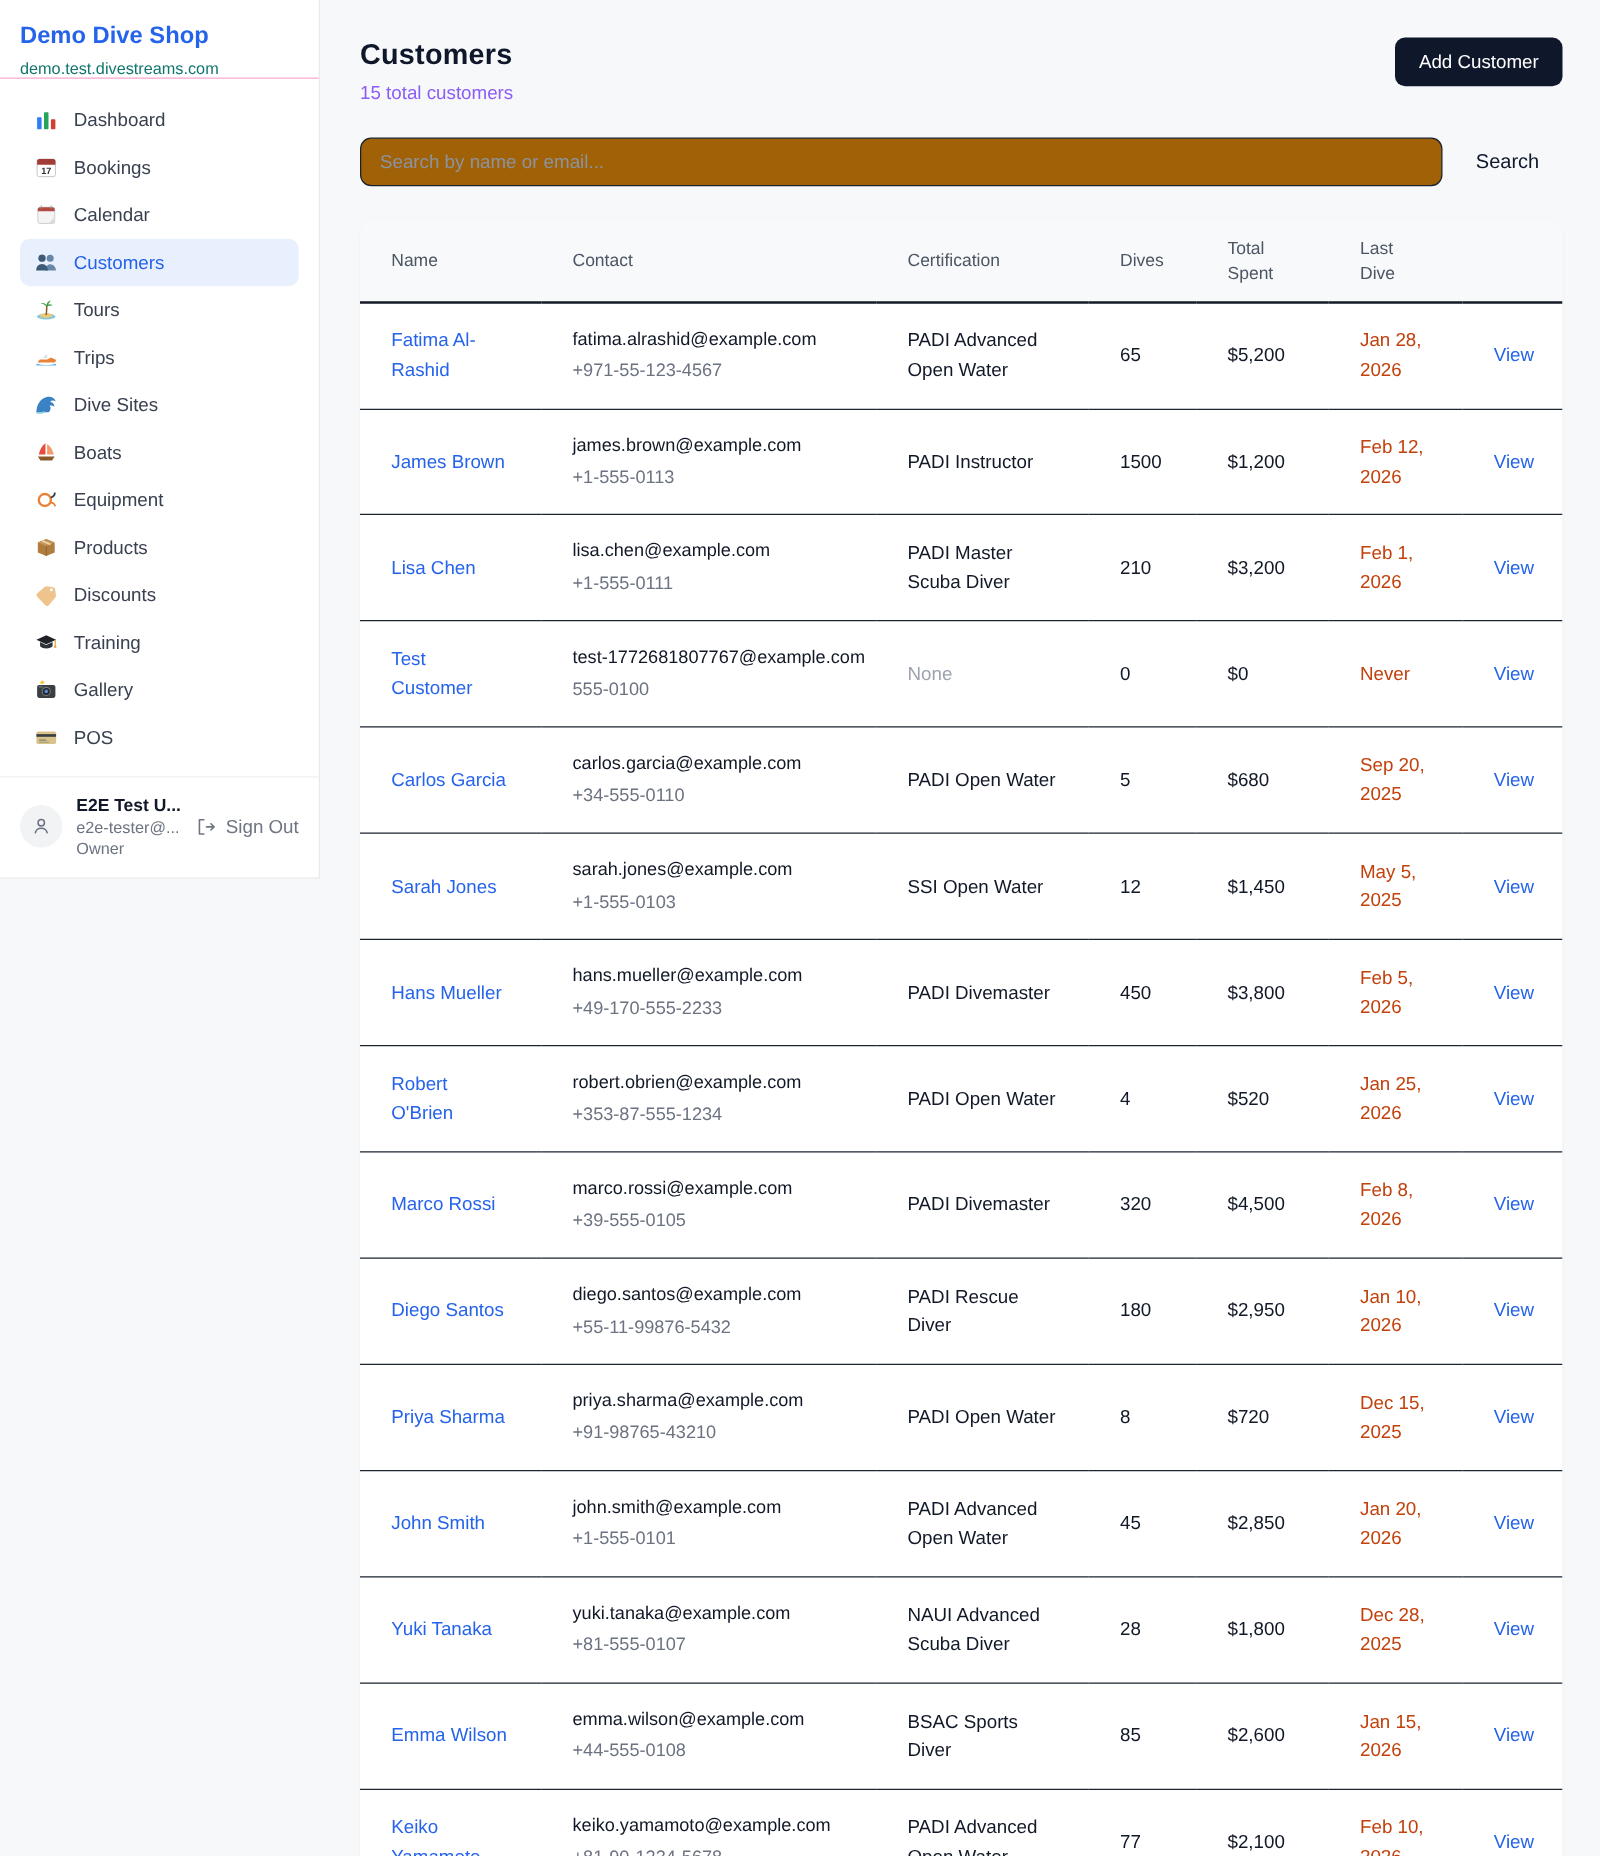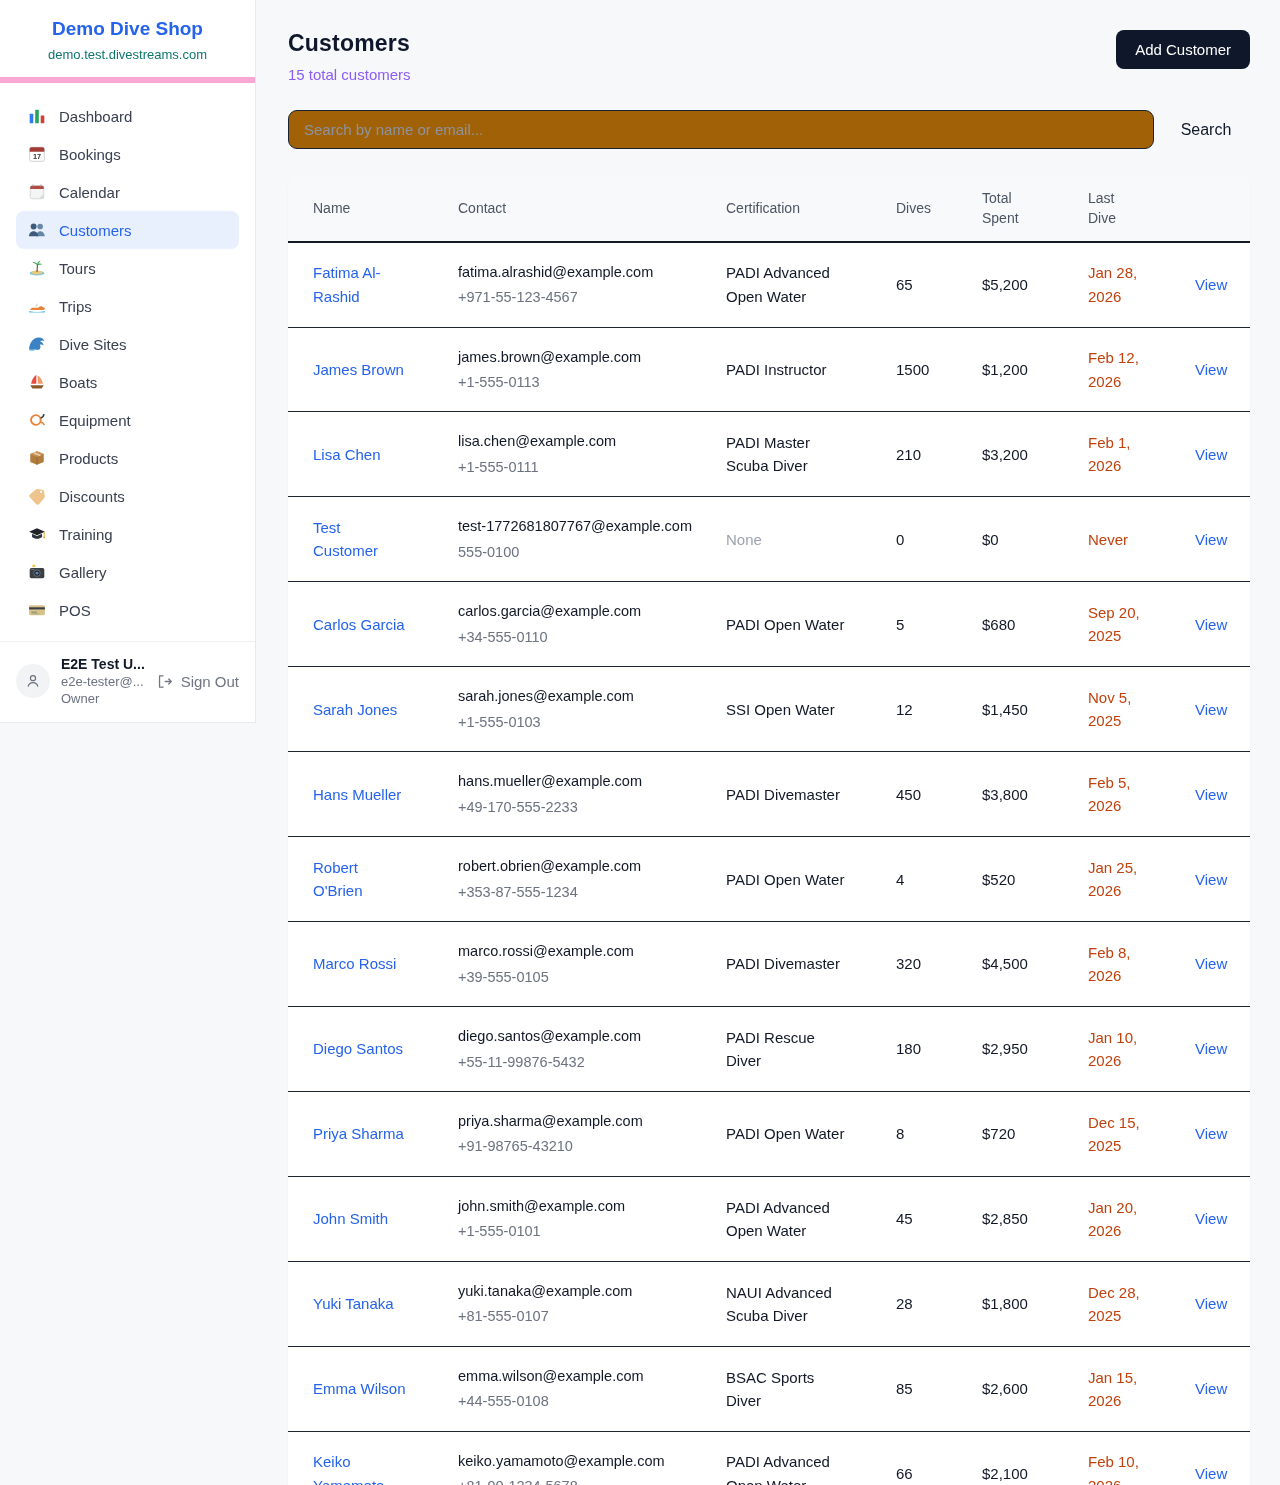--- a/index.html
+++ b/index.html
@@ -13,21 +13,21 @@
     position:relative;
   }
 
   
   .sidebar {
     position:absolute; left:0; top:0; width:256px;
     background:#ffffff;
     border-right:1px solid #e7e9ec;
     border-bottom:1px solid #e7e9ec;
   }
-  .sidebar-header { padding:18px 16px 15px 16px; border-bottom:6px solid #f9a8d4;text-align:center; }
+  .sidebar-header { padding:18px 16px 0 16px; border-bottom:1px solid #f9a8d4; }
   .shop-name { font-size:19px; font-weight:700; color:#2563eb; }
   .shop-domain { font-size:13px; color:#0f766e; margin-top:7px; }
 
   .nav { padding:14px 16px 12px 16px; }
   .nav-item {
     display:flex; align-items:center; gap:13px;
     padding:10px 12px; border-radius:8px;
     font-size:15px; color:#394150; cursor:pointer;
   }
   .nav-item.active { background:#e9f0fd; color:#2563eb; }
@@ -412,21 +412,21 @@
 
   <tr>
     <td><a class="name-link">Sarah Jones</a></td>
     <td>
       <div class="email">sarah.jones@example.com</div>
       <div class="phone">+1-555-0103</div>
     </td>
     <td><span class="cert">SSI Open Water</span></td>
     <td><span>12</span></td>
     <td><span>$1,450</span></td>
-    <td><span class="date">Nov 5, 2025</span></td>
+    <td><span class="date">May 5, 2025</span></td>
     <td><a class="view-link">View</a></td>
   </tr>
 
   <tr>
     <td><a class="name-link">Hans Mueller</a></td>
     <td>
       <div class="email">hans.mueller@example.com</div>
       <div class="phone">+49-170-555-2233</div>
     </td>
     <td><span class="cert">PADI Divemaster</span></td>
@@ -527,21 +527,21 @@
     <td><a class="view-link">View</a></td>
   </tr>
 
   <tr>
     <td><a class="name-link">Keiko Yamamoto</a></td>
     <td>
       <div class="email">keiko.yamamoto@example.com</div>
       <div class="phone">+81-90-1234-5678</div>
     </td>
     <td><span class="cert">PADI Advanced Open Water</span></td>
-    <td><span>66</span></td>
+    <td><span>77</span></td>
     <td><span>$2,100</span></td>
     <td><span class="date">Feb 10, 2026</span></td>
     <td><a class="view-link">View</a></td>
   </tr>
 </tbody>
     </table>
   </div>
 </main>
 
 </body></html>

